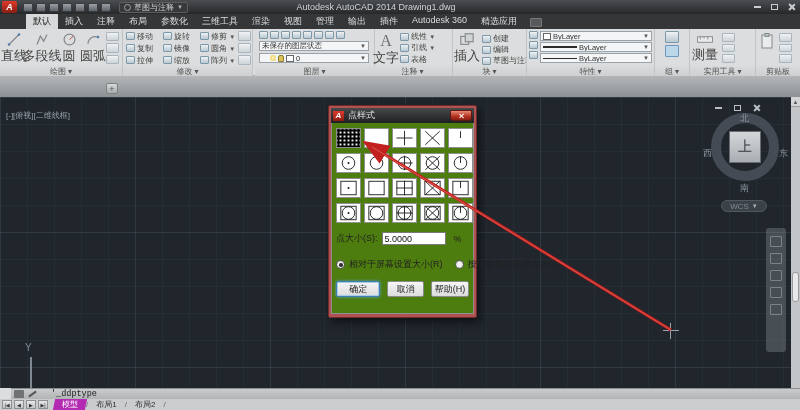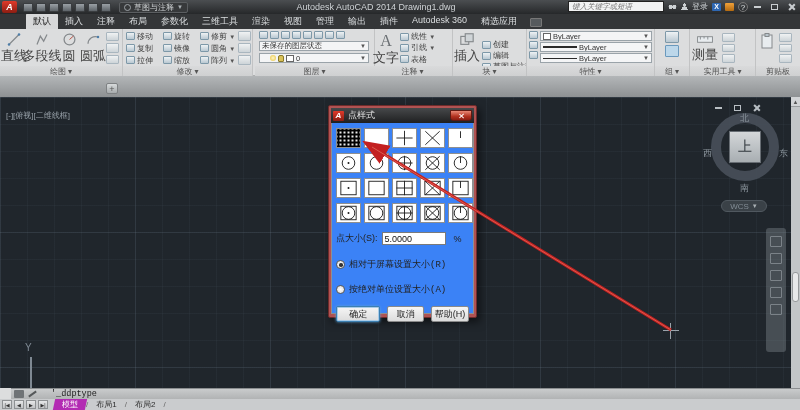--- a/index.html
+++ b/index.html
@@ -122,30 +122,30 @@
     background:#b05252; border:1px solid #6e2b2a; border-radius:2px; padding:2px; box-shadow:3px 4px 8px rgba(0,0,0,0.55); }
   .dlg-titlebar { height:15px; background:linear-gradient(#46484a,#1f2021); display:flex; align-items:center; padding:0 2px; }
   .dlg-logo { width:11px; height:10px; background:linear-gradient(#e03a2a,#8c1d12); border-radius:1px; color:#fff;
     font-weight:bold; font-style:italic; font-size:8px; line-height:10px; text-align:center; }
   .dlg-title { font-size:9px; color:#e2e2e2; margin-left:4px; white-space:nowrap; }
   .dlg-close { margin-left:auto; width:22px; height:11px; background:linear-gradient(#e98875,#ад b23220 60%,#8c1d12);
     background:linear-gradient(#e98875,#b23220 60%,#8c1d12); border:1px solid #5f1a12; border-radius:0 0 3px 3px;
     display:flex; align-items:center; justify-content:center; }
   .dlg-close .glyph-close { width:6px; height:6px; }
   .dlg-close .glyph-close::before,.dlg-close .glyph-close::after { left:2.5px; width:1.3px; height:6px; background:#fff; }
-  .dlg-body { background:#3b82f6; height:191px; padding:5px 4px 4px 4px; border:1px solid #8f8f8f; border-top:none; }
+  .dlg-body { background:#4d7c0f; height:191px; padding:5px 4px 4px 4px; border:1px solid #8f8f8f; border-top:none; }
   .pgrid { display:grid; grid-template-columns:repeat(5,25px); grid-auto-rows:20px; gap:5px 3px; }
   .pcell { width:25px; height:20px; background:#fff; border:1px solid #8f8f8f; display:flex; align-items:center; justify-content:center; }
   .pcell.selected { background-color:#000;
     background-image:radial-gradient(circle, rgba(255,255,255,0.95) 0.7px, transparent 0.9px);
     background-size:4px 4px; background-position:1.5px 1.5px; }
   .size-row { display:flex; align-items:center; margin-top:9px; font-size:9px; color:#222; gap:4px; }
   .size-input { width:64px; height:13px; border:1px solid #7a7a7a; background:#fff; font-size:9px; padding:0 2px;
     font-family:"Liberation Sans",sans-serif; color:#111; }
-  .radio-group { margin-top:13px; display:flex; flex-direction:column; gap:12px;font-family:Liberation Mono, monospace; }
+  .radio-group { margin-top:13px; display:flex; flex-direction:row; gap:12px; }
   .radio-row { display:flex; align-items:center; gap:4px; font-size:9px; color:#222; white-space:nowrap; }
   .radio-dot { width:9px; height:9px; border-radius:50%; border:1px solid #595959; background:radial-gradient(#fff,#d5d5d5); position:relative; flex:none; }
   .radio-dot.checked::after { content:""; position:absolute; left:2px; top:2px; width:3.5px; height:3.5px; border-radius:50%; background:#333; }
   .btn-row { display:flex; gap:7px; margin-top:10px;align-items:flex-end; }
   .dbtn { height:16px; background:linear-gradient(#f6f6f6,#dcdcdc); border:1px solid #8a8a8a; border-radius:2px;
     font-size:9px; color:#222; display:flex; align-items:center; justify-content:center; font-family:"Liberation Sans",sans-serif; }
   .dbtn.ok { width:47px; border:1px solid #3c7fb1; box-shadow:0 0 0 1px #a8cbe8 inset, 0 0 3px #5ea3d8; }
   .dbtn.cancel { width:39px; } .dbtn.help { width:40px; }
 
   
@@ -183,29 +183,20 @@
       <div class="qat-icon"></div>
       <div class="qat-icon"></div>
       <div class="qat-icon"></div>
     </div>
     <div class="ws-select">
       <span class="ws-gear"></span>
       <span>草图与注释</span>
       <span class="caret">▼</span>
     </div>
     <div class="app-title">Autodesk AutoCAD 2014   Drawing1.dwg</div>
-    <div class="tb-right">
-      <input class="search-box" placeholder="键入关键字或短语" style="">
-      <span class="binoc"></span>
-      <span class="person"></span>
-      <span class="signin">登录</span>
-      <span class="xch">X</span>
-      <span class="alert"></span>
-      <span class="helpq">?</span>
-    </div>
     <div class="win-btns">
       <span class="win-btn">
           <span class="glyph-min"></span>
         </span>
       <span class="win-btn">
           <span class="glyph-max"></span>
         </span>
       <span class="win-btn">
           <span class="glyph-close"></span>
         </span>
@@ -375,21 +366,21 @@
 
     <div class="panel" style="left:453px;width:74px;">
       <div class="pcontent" style="display:flex;padding:1px 2px;gap:3px;">
         <div class="bigbtn" style="width:24px;">
           <svg width="18" height="17" viewBox="0 0 18 17">
               <rect x="2" y="5" width="9" height="9" fill="none" stroke="#85898c" stroke-width="1.3"></rect>
               <rect x="7" y="2" width="9" height="9" fill="#cfd4d7" stroke="#85898c" stroke-width="1.3"></rect>
             </svg>
           <span class="biglabel">插入</span>
         </div>
-        <div id="block-items" style="display:flex;flex-direction:column;padding-top:9px;">
+        <div id="block-items" style="display:flex;flex-direction:column;padding-top:3px;">
             <div class="ritem">
               <span class="ric"></span>
               <span>创建</span>
             </div>
             <div class="ritem">
               <span class="ric"></span>
               <span>编辑</span>
             </div>
             <div class="ritem">
               <span class="ric"></span>

